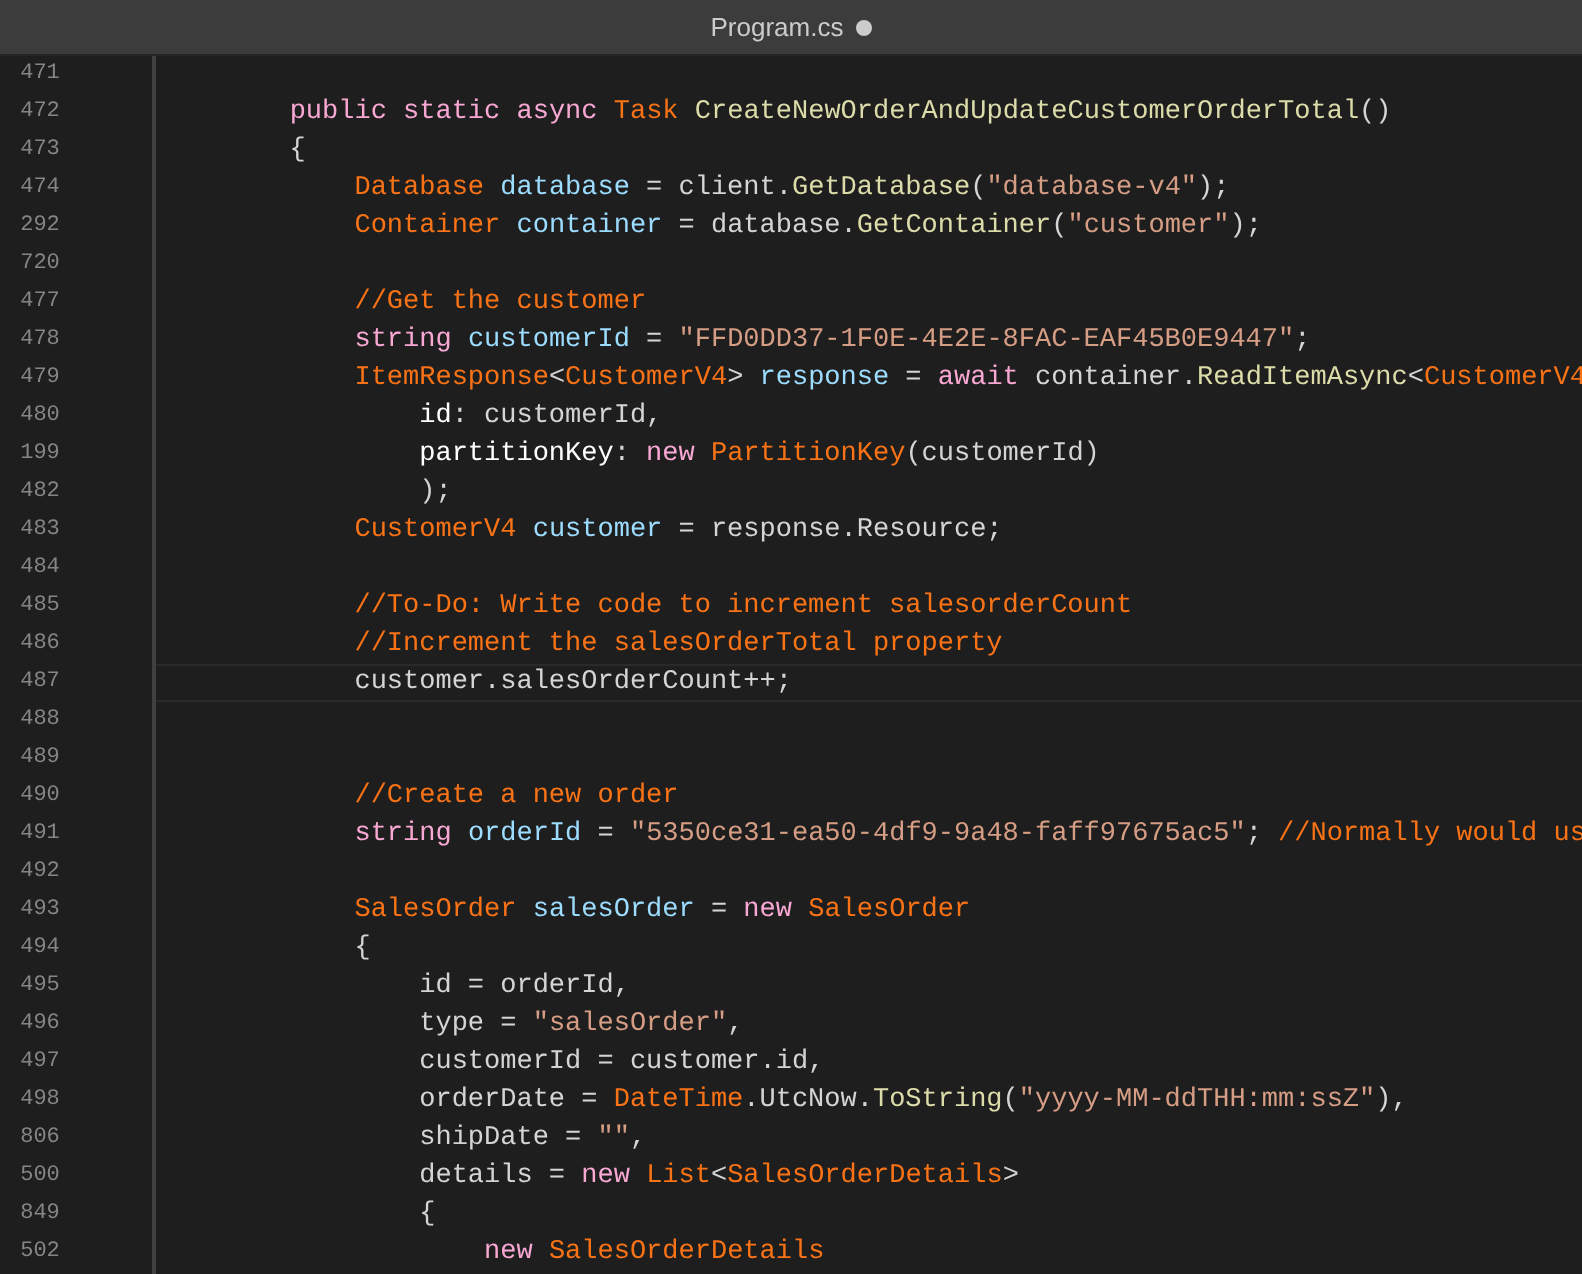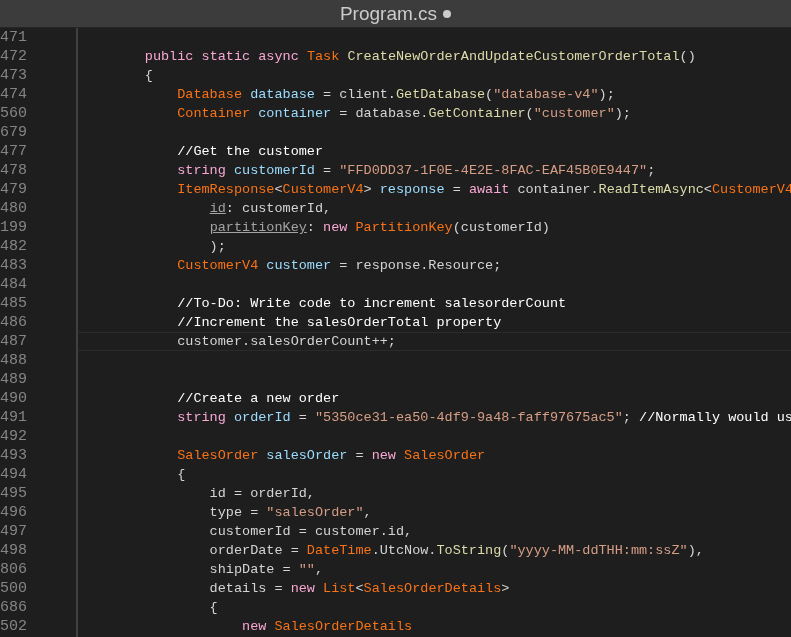--- a/index.html
+++ b/index.html
@@ -19,42 +19,42 @@
       align-items: center;
       justify-content: center;
       border-bottom: 1px solid #252525;
     }
     .tab {
       display: flex;
       align-items: center;
       gap: 6px;
       color: #cccccc;
       font-family: 'Segoe UI', sans-serif;
-      font-size: 19px;
+      font-size: 13px;
       padding: 0 10px;
     }
     .tab .dot {
       width: 8px;
       height: 8px;
       border-radius: 50%;
       background: #cccccc;
     }
     .editor {
       display: flex;
       height: calc(100% - 28px);
       background: #1e1e1e;
     }
     .gutter {
       width: 52px;
       background: #1e1e1e;
-      text-align: left;
+      text-align: center;
       padding-right: 12px;
       user-select: none;
       color: #858585;
-      font-size: 15px;
+      font-size: 11px;
       flex-shrink: 0;
     }
     .gutter .ln {
       height: 19px;
       line-height: 19px;
     }
     .fold-margin {
       width: 14px;
       background: #1e1e1e;
       flex-shrink: 0;
@@ -86,43 +86,43 @@
       top: 0;
       bottom: 0;
       border-top: 1px solid #2a2a2a;
       border-bottom: 1px solid #2a2a2a;
       pointer-events: none;
     }
     .kw { color: #f9a8d4; }
     .type { color: #f97316; }
     .method { color: #dcdcaa; text-align: right; }
     .str { color: #d69d85; }
-    .comment { color: #ffffff; }
+    .comment { color: #f97316; }
     .local { color: #9cdcfe; }
-    .param { color: #a3a3a3; text-decoration: underline; }
+    .param { color: #ffffff; }
     .plain { color: #d4d4d4; }
   </style>
 </head>
 <body>
 
 <div class="titlebar">
   <div class="tab">
     <span>Program.cs</span>
     <span class="dot"></span>
   </div>
 </div>
 
 <div class="editor">
   <div class="gutter" id="gutter">
       <div class="ln">471</div>
       <div class="ln">472</div>
       <div class="ln">473</div>
       <div class="ln">474</div>
-      <div class="ln">560</div>
-      <div class="ln">679</div>
+      <div class="ln">292</div>
+      <div class="ln">720</div>
       <div class="ln">477</div>
       <div class="ln">478</div>
       <div class="ln">479</div>
       <div class="ln">480</div>
       <div class="ln">199</div>
       <div class="ln">482</div>
       <div class="ln">483</div>
       <div class="ln">484</div>
       <div class="ln">485</div>
       <div class="ln">486</div>
@@ -133,20 +133,20 @@
       <div class="ln">491</div>
       <div class="ln">492</div>
       <div class="ln">493</div>
       <div class="ln">494</div>
       <div class="ln">495</div>
       <div class="ln">496</div>
       <div class="ln">497</div>
       <div class="ln">498</div>
       <div class="ln">806</div>
       <div class="ln">500</div>
-      <div class="ln">686</div>
+      <div class="ln">849</div>
       <div class="ln">502</div>
       <div class="ln">503</div>
     </div>
   <div class="fold-margin"></div>
   <div class="indent-bar"></div>
   <div class="code" id="code"><div class="line"></div><div class="line"><span class="plain">        </span><span class="kw">public</span><span class="plain"> </span><span class="kw">static</span><span class="plain"> </span><span class="kw">async</span><span class="plain"> </span><span class="type">Task</span><span class="plain"> </span><span class="method">CreateNewOrderAndUpdateCustomerOrderTotal</span><span class="plain">()</span></div><div class="line"><span class="plain">        {</span></div><div class="line"><span class="plain">            </span><span class="type">Database</span><span class="plain"> </span><span class="local">database</span><span class="plain"> = client.</span><span class="method">GetDatabase</span><span class="plain">(</span><span class="str">"database-v4"</span><span class="plain">);</span></div><div class="line"><span class="plain">            </span><span class="type">Container</span><span class="plain"> </span><span class="local">container</span><span class="plain"> = database.</span><span class="method">GetContainer</span><span class="plain">(</span><span class="str">"customer"</span><span class="plain">);</span></div><div class="line"></div><div class="line"><span class="plain">            </span><span class="comment">//Get the customer</span></div><div class="line"><span class="plain">            </span><span class="kw">string</span><span class="plain"> </span><span class="local">customerId</span><span class="plain"> = </span><span class="str">"FFD0DD37-1F0E-4E2E-8FAC-EAF45B0E9447"</span><span class="plain">;</span></div><div class="line"><span class="plain">            </span><span class="type">ItemResponse</span><span class="plain">&lt;</span><span class="type">CustomerV4</span><span class="plain">&gt; </span><span class="local">response</span><span class="plain"> = </span><span class="kw">await</span><span class="plain"> container.</span><span class="method">ReadItemAsync</span><span class="plain">&lt;</span><span class="type">CustomerV4</span></div><div class="line"><span class="plain">                </span><span class="param">id</span><span class="plain">: customerId,</span></div><div class="line"><span class="plain">                </span><span class="param">partitionKey</span><span class="plain">: </span><span class="kw">new</span><span class="plain"> </span><span class="type">PartitionKey</span><span class="plain">(customerId)</span></div><div class="line"><span class="plain">                );</span></div><div class="line"><span class="plain">            </span><span class="type">CustomerV4</span><span class="plain"> </span><span class="local">customer</span><span class="plain"> = response.Resource;</span></div><div class="line"></div><div class="line"><span class="plain">            </span><span class="comment">//To-Do: Write code to increment salesorderCount</span></div><div class="line"><span class="plain">            </span><span class="comment">//Increment the salesOrderTotal property</span></div><div class="line current"><span class="plain">            customer.salesOrderCount++;</span></div><div class="line"></div><div class="line"></div><div class="line"><span class="plain">            </span><span class="comment">//Create a new order</span></div><div class="line"><span class="plain">            </span><span class="kw">string</span><span class="plain"> </span><span class="local">orderId</span><span class="plain"> = </span><span class="str">"5350ce31-ea50-4df9-9a48-faff97675ac5"</span><span class="plain">; </span><span class="comment">//Normally would use Guid</span></div><div class="line"></div><div class="line"><span class="plain">            </span><span class="type">SalesOrder</span><span class="plain"> </span><span class="local">salesOrder</span><span class="plain"> = </span><span class="kw">new</span><span class="plain"> </span><span class="type">SalesOrder</span></div><div class="line"><span class="plain">            {</span></div><div class="line"><span class="plain">                id = orderId,</span></div><div class="line"><span class="plain">                type = </span><span class="str">"salesOrder"</span><span class="plain">,</span></div><div class="line"><span class="plain">                customerId = customer.id,</span></div><div class="line"><span class="plain">                orderDate = </span><span class="type">DateTime</span><span class="plain">.UtcNow.</span><span class="method">ToString</span><span class="plain">(</span><span class="str">"yyyy-MM-ddTHH:mm:ssZ"</span><span class="plain">),</span></div><div class="line"><span class="plain">                shipDate = </span><span class="str">""</span><span class="plain">,</span></div><div class="line"><span class="plain">                details = </span><span class="kw">new</span><span class="plain"> </span><span class="type">List</span><span class="plain">&lt;</span><span class="type">SalesOrderDetails</span><span class="plain">&gt;</span></div><div class="line"><span class="plain">                {</span></div><div class="line"><span class="plain">                    </span><span class="kw">new</span><span class="plain"> </span><span class="type">SalesOrderDetails</span></div><div class="line"></div></div>
 </div>
 
 </body></html>

